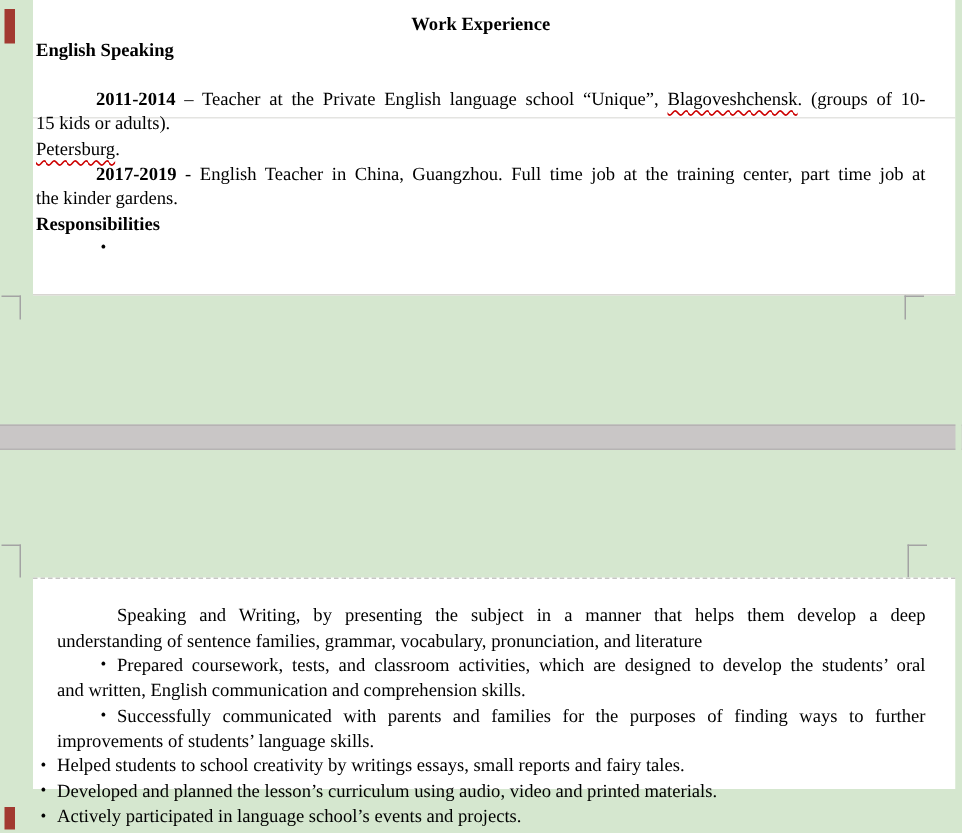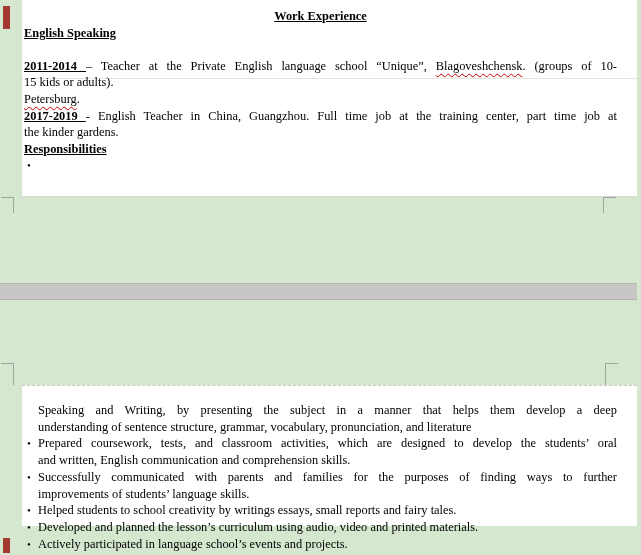--- a/index.html
+++ b/index.html
@@ -11,22 +11,22 @@
   }
   .page{
     position:absolute;left:22px;width:615px;background:var(--page-bg,#fff);
     box-sizing:border-box;padding-left:2px;padding-right:20px;
   }
   #page1{top:0;height:197px;padding-top:8px;border-bottom:1px solid #d8d6d2;}
   #page2{top:385px;height:141px;padding-top:16px;border-top:1px dashed #c6c6c4;}
   .line{line-height:16.6px;min-height:16.6px;position:relative;white-space:normal;}
   #page2 .line{line-height:16.7px;min-height:16.7px;}
   .center{text-align:center;}
-  .just{text-align:justify;text-align-last:justify;}
-  .b{font-weight:bold;text-decoration:underline;}
+  .just{text-align:justify;text-align-last:justify;margin-left:40px;}
+  .b{font-weight:bold;}
   .sq{
     text-decoration-line:underline;
     text-decoration-style:wavy;
     text-decoration-color:var(--squiggle,#cc0000);
     text-decoration-thickness:1px;
     text-underline-offset:3px;
   }
   .bullet,.indent{padding-left:14px;}
   .dot{position:absolute;left:3px;top:0;font-size:11px;}
   .seam{position:absolute;left:0;right:0;top:78px;border-top:1px solid #e4e4e1;}
@@ -67,21 +67,21 @@
 <div class="mark mark-p1-left"></div>
 <div class="mark mark-p1-right"></div>
 <div class="mark mark-p2-left"></div>
 <div class="mark mark-p2-right"></div>
 
 <div class="red-marker red-marker-top"></div>
 <div class="red-marker red-marker-bottom"></div>
 
 <div class="page" id="page2">
     <div class="line just indent"><span>Speaking and Writing, by presenting the subject in a manner that helps them develop a deep</span></div>
-    <div class="line indent"><span>understanding of sentence structure, grammar, vocabulary, pronunciation, and literature</span></div>
+    <div class="line indent"><span>understanding of sentence families, grammar, vocabulary, pronunciation, and literature</span></div>
     <div class="line just bullet"><span class="dot">•</span><span>Prepared coursework, tests, and classroom activities, which are designed to develop the students’ oral</span></div>
     <div class="line indent"><span>and written, English communication and comprehension skills.</span></div>
     <div class="line just bullet"><span class="dot">•</span><span>Successfully communicated with parents and families for the purposes of finding ways to further</span></div>
     <div class="line indent"><span>improvements of students’ language skills.</span></div>
     <div class="line bullet"><span class="dot">•</span><span>Helped students to school creativity by writings essays, small reports and fairy tales.</span></div>
     <div class="line bullet"><span class="dot">•</span><span>Developed and planned the lesson’s curriculum using audio, video and printed materials.</span></div>
     <div class="line bullet"><span class="dot">•</span><span>Actively participated in language school’s events and projects.</span></div>
   </div>
 
 <div class="green-sliver"></div>

